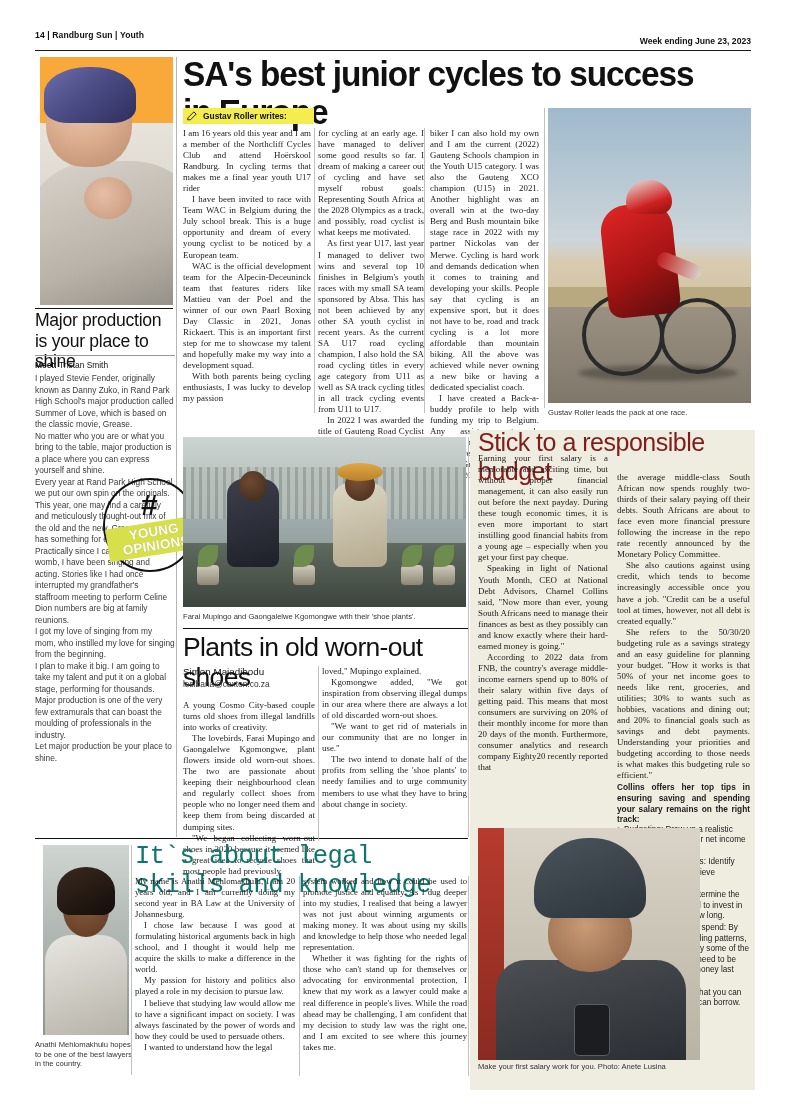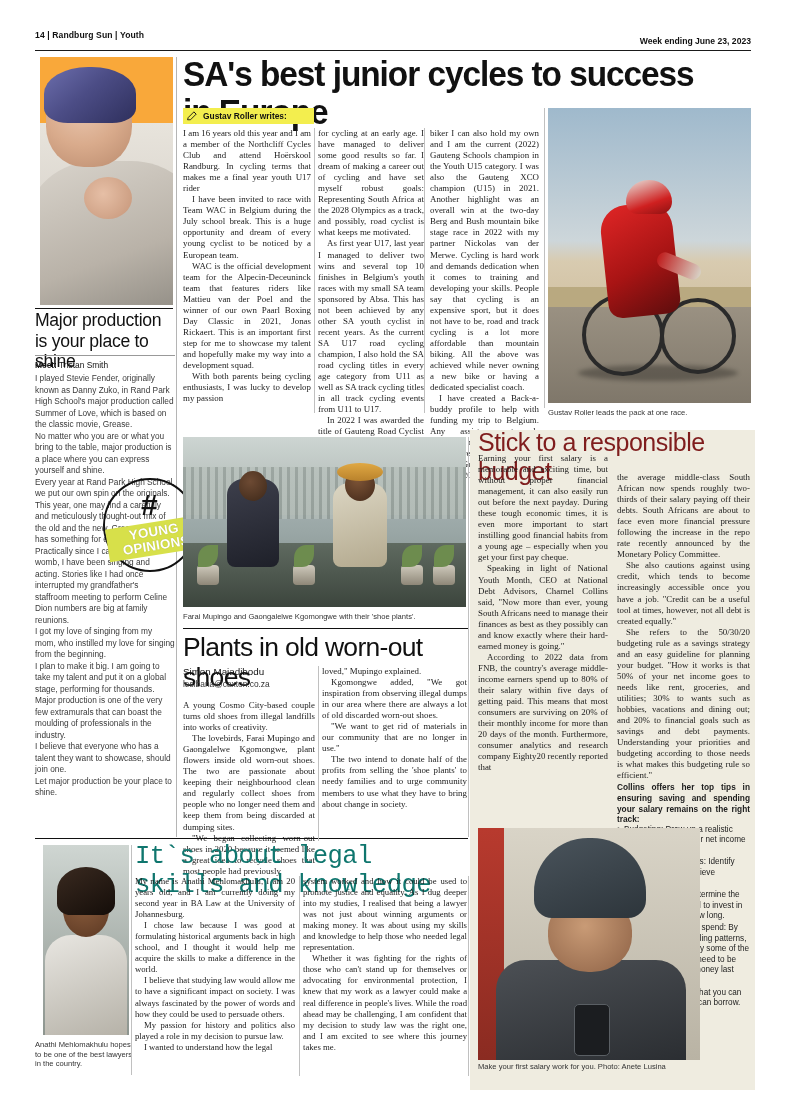--- a/index.html
+++ b/index.html
@@ -300,21 +300,20 @@
   </div>
 
   <div class="rail-body">
     <p>I played Stevie Fender, originally known as Danny Zuko, in Rand Park High School's major production called Summer of Love, which is based on the classic movie, Grease.</p>
     <p>No matter who you are or what you bring to the table, major production is a place where you can express yourself and shine.</p>
     <p>Every year at Rand Park High School, we put our own spin on the originals. This year, one may find a carefully and meticulously thought-out mix of the old and the new. Grease 2023 has something for everyone.</p>
     <p>Practically since I came out of the womb, I have been singing and acting. Stories like I had once interrupted my grandfather's staffroom meeting to perform Celine Dion numbers are big at family reunions.</p>
     <p>I got my love of singing from my mom, who instilled my love for singing from the beginning.</p>
     <p>I plan to make it big. I am going to take my talent and put it on a global stage, performing for thousands.</p>
     <p>Major production is one of the very few extramurals that can boast the moulding of professionals in the industry.</p>
-    <p>I believe that everyone who has a talent they want to showcase, should join one.</p>
     <p>Let major production be your place to shine.</p>
   </div>
 
   <div class="stamp">
     <div class="ring"></div>
     <div class="hash">#</div>
     <div class="tag">
       <div>YOUNG</div>
       <div>OPINIONS</div>
     </div>
@@ -430,22 +429,22 @@
   <div class="legal-photo">
     <div class="bg"></div>
     <div class="top"></div>
     <div class="face"></div>
     <div class="hair"></div>
   </div>
   <div class="cap legal-cap">Anathi Mehlomakhulu hopes to be one of the best lawyers in the country.</div>
   <div class="col legal-c1">
     <p class="first">My name is Anathi Mehlomakhulu, I am 20 years old, and I am currently doing my second year in BA Law at the University of Johannesburg.</p>
     <p>I chose law because I was good at formulating historical arguments back in high school, and I thought it would help me acquire the skills to make a difference in the world.</p>
+    <p>My passion for history and politics also played a role in my decision to pursue law.</p>
     <p>I believe that studying law would allow me to have a significant impact on society. I was always fascinated by the power of words and how they could be used to persuade others.</p>
-    <p>My passion for history and politics also played a role in my decision to pursue law.</p>
     <p>I wanted to understand how the legal</p>
   </div>
   <div class="col legal-c2">
     <p class="first">system worked and how it could be used to promote justice and equality. As I dug deeper into my studies, I realised that being a lawyer was not just about winning arguments or making money. It was about using my skills and knowledge to help those who needed legal representation.</p>
     <p>Whether it was fighting for the rights of those who can't stand up for themselves or advocating for environmental protection, I knew that my work as a lawyer could make a real difference in people's lives. While the road ahead may be challenging, I am confident that my decision to study law was the right one, and I am excited to see where this journey takes me.</p>
   </div>
 
   <div class="vr" style="left:314px;top:128px;height:285px;"></div>
   <div class="vr" style="left:424px;top:128px;height:285px;"></div>
   <div class="vr" style="left:544px;top:108px;height:300px;"></div>

